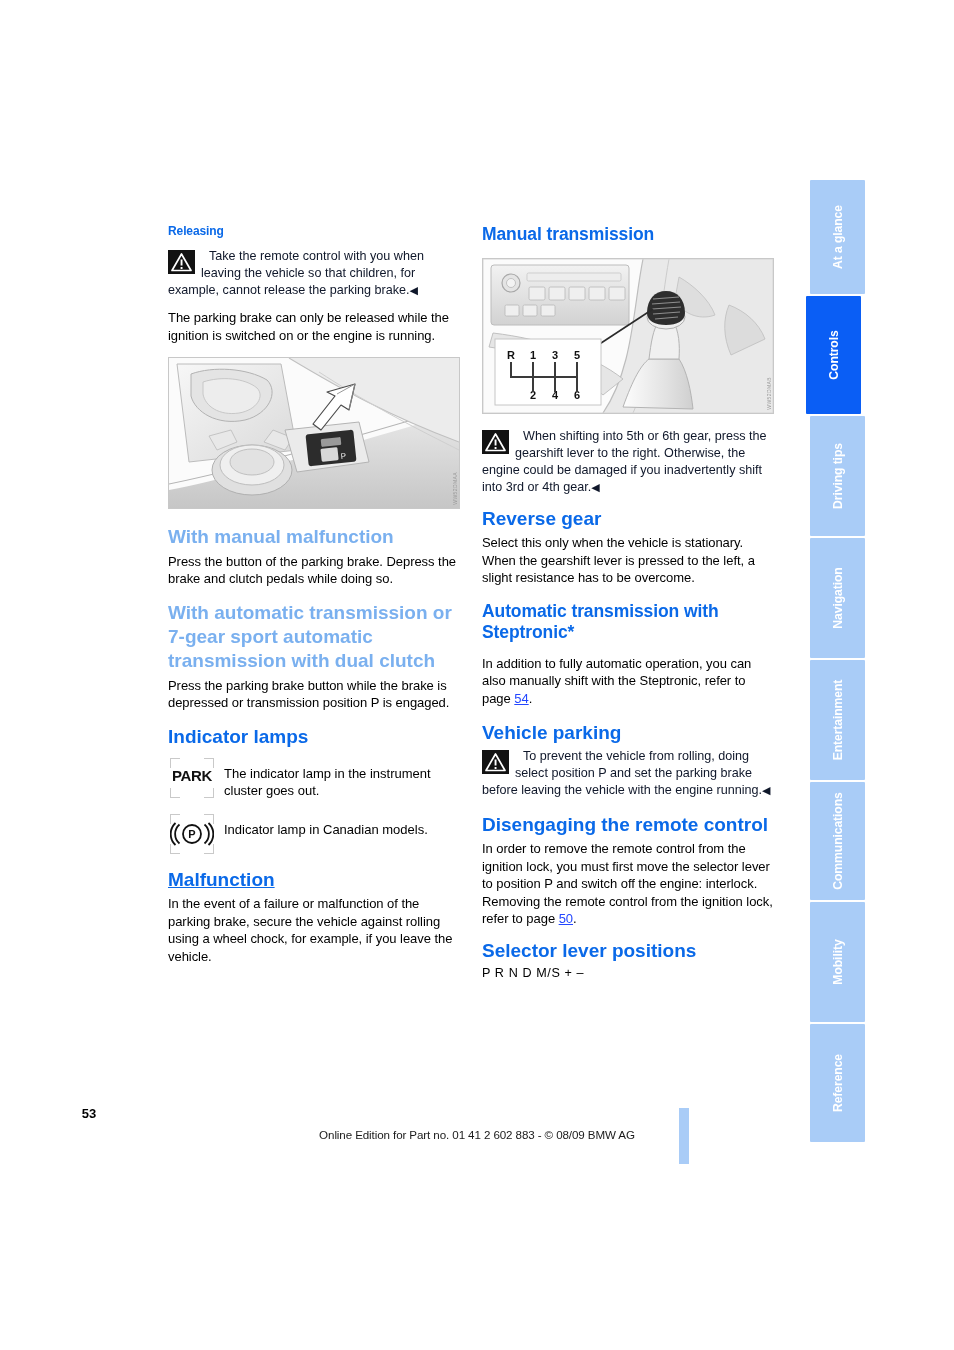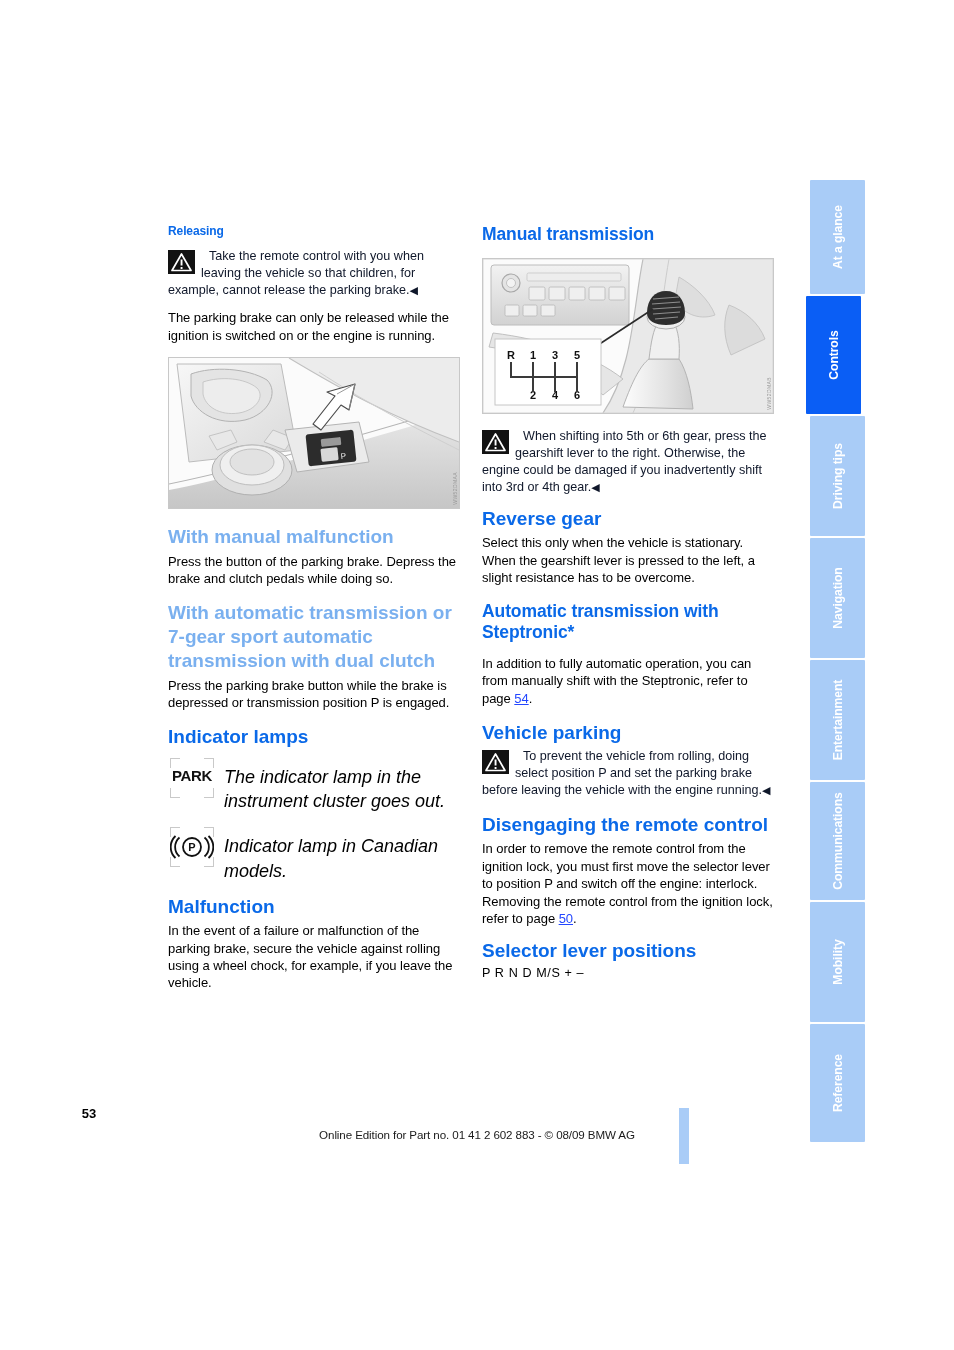--- a/index.html
+++ b/index.html
@@ -59,21 +59,21 @@
   .lamp-ico .brk{position:absolute;width:9px;height:9px;}
   .lamp-ico .tl{left:2px;top:2px;border-left:1.4px solid #c9c9c9;border-top:1.4px solid #c9c9c9;}
   .lamp-ico .tr{right:2px;top:2px;border-right:1.4px solid #c9c9c9;border-top:1.4px solid #c9c9c9;}
   .lamp-ico .bl{left:2px;bottom:2px;border-left:1.4px solid #c9c9c9;border-bottom:1.4px solid #c9c9c9;}
   .lamp-ico .br{right:2px;bottom:2px;border-right:1.4px solid #c9c9c9;border-bottom:1.4px solid #c9c9c9;}
   .lamp-ico .park-txt{
     position:absolute;left:0;right:0;top:11px;text-align:center;
     font-size:15px;font-weight:bold;color:#111;letter-spacing:-0.3px;
   }
   .lamp-ico .psym{position:absolute;left:50%;top:50%;transform:translate(-50%,-50%);}
-  .lamp-txt{margin-left:56px;font-size:18px;line-height:1.345;color:#000;padding-top:9px;font-style:italic;}
+  .lamp-txt{margin-left:56px;font-size:13px;line-height:1.345;color:#000;padding-top:9px;}
 
   
   .selpos{font-size:12.6px;color:#000;letter-spacing:.6px;}
 
   
   .tabs{position:absolute;left:810px;top:180px;width:55px;}
   .tab{
     position:relative;width:55px;background:#a9ccf7;margin-bottom:2px;
     border-radius:1px;
   }
@@ -191,21 +191,21 @@
           <text x="22" y="18.4" text-anchor="middle" font-family="Liberation Sans, sans-serif" font-size="11" font-weight="bold" fill="#111">P</text>
           <path d="M9.5,4.5 A12.5,12.5 0 0 0 9.5,23.5" fill="none" stroke="#111" stroke-width="1.8"></path>
           <path d="M5.5,3 A15,15 0 0 0 5.5,25" fill="none" stroke="#111" stroke-width="1.8"></path>
           <path d="M34.5,4.5 A12.5,12.5 0 0 1 34.5,23.5" fill="none" stroke="#111" stroke-width="1.8"></path>
           <path d="M38.5,3 A15,15 0 0 1 38.5,25" fill="none" stroke="#111" stroke-width="1.8"></path>
         </svg>
       </div>
       <div class="lamp-txt">Indicator lamp in Canadian models.</div>
     </div>
 
-    <h3 class="sub-title strong" style="margin-top:4px;">Malfunction</h3>
+    <h3 class="sub-title strong" style="margin-top:4px;text-decoration:underline;">Malfunction</h3>
     <p class="body">In the event of a failure or malfunction of the parking brake, secure the vehicle against rolling using a wheel chock, for example, if you leave the vehicle.</p>
   </div>
 
   <div class="col col-right">
 
     <h2 class="sec-title big" style="margin-bottom:13px;">Manual transmission</h2>
 
     <div class="fig" style="width:290px;height:154px;margin-bottom:14px;">
       <svg class="illus" width="290" height="154" viewBox="0 0 290 154">
         <defs>
@@ -285,21 +285,21 @@
       <div class="txt"><span>When shifting into 5th or 6th gear, press the gearshift lever to the right. Otherwise, the engine could be damaged if you inadvertently shift into 3rd or 4th gear.</span><span class="arrowend">◀</span></div>
     </div>
 
     <div class="blk">
       <h3 class="sub-title strong">Reverse gear</h3>
       <p class="body">Select this only when the vehicle is stationary. When the gearshift lever is pressed to the left, a slight resistance has to be overcome.</p>
     </div>
 
     <h2 class="sec-title big" style="margin-top:14px;margin-bottom:11px;">Automatic transmission with Steptronic*</h2>
 
-    <p class="body"><span>In addition to fully automatic operation, you can from manually shift with the Steptronic, refer to page </span><a class="pg-ref" href="#">54</a><span>.</span></p>
+    <p class="body"><span>In addition to fully automatic operation, you can also manually shift with the Steptronic, refer to page </span><a class="pg-ref" href="#">54</a><span>.</span></p>
 
     <h3 class="sub-title strong" style="margin-top:14px;">Vehicle parking</h3>
 
     <div class="warn">
       <div class="tri">
         <svg class="illus" width="21" height="20" viewBox="0 0 21 20">
           <polygon points="10.5,2 20,18.5 1,18.5" fill="none" stroke="#ffffff" stroke-width="1.7" stroke-linejoin="round"></polygon>
           <rect x="9.6" y="7.5" width="1.9" height="6" fill="#ffffff"></rect>
           <rect x="9.6" y="15" width="1.9" height="2" fill="#ffffff"></rect>
         </svg>

